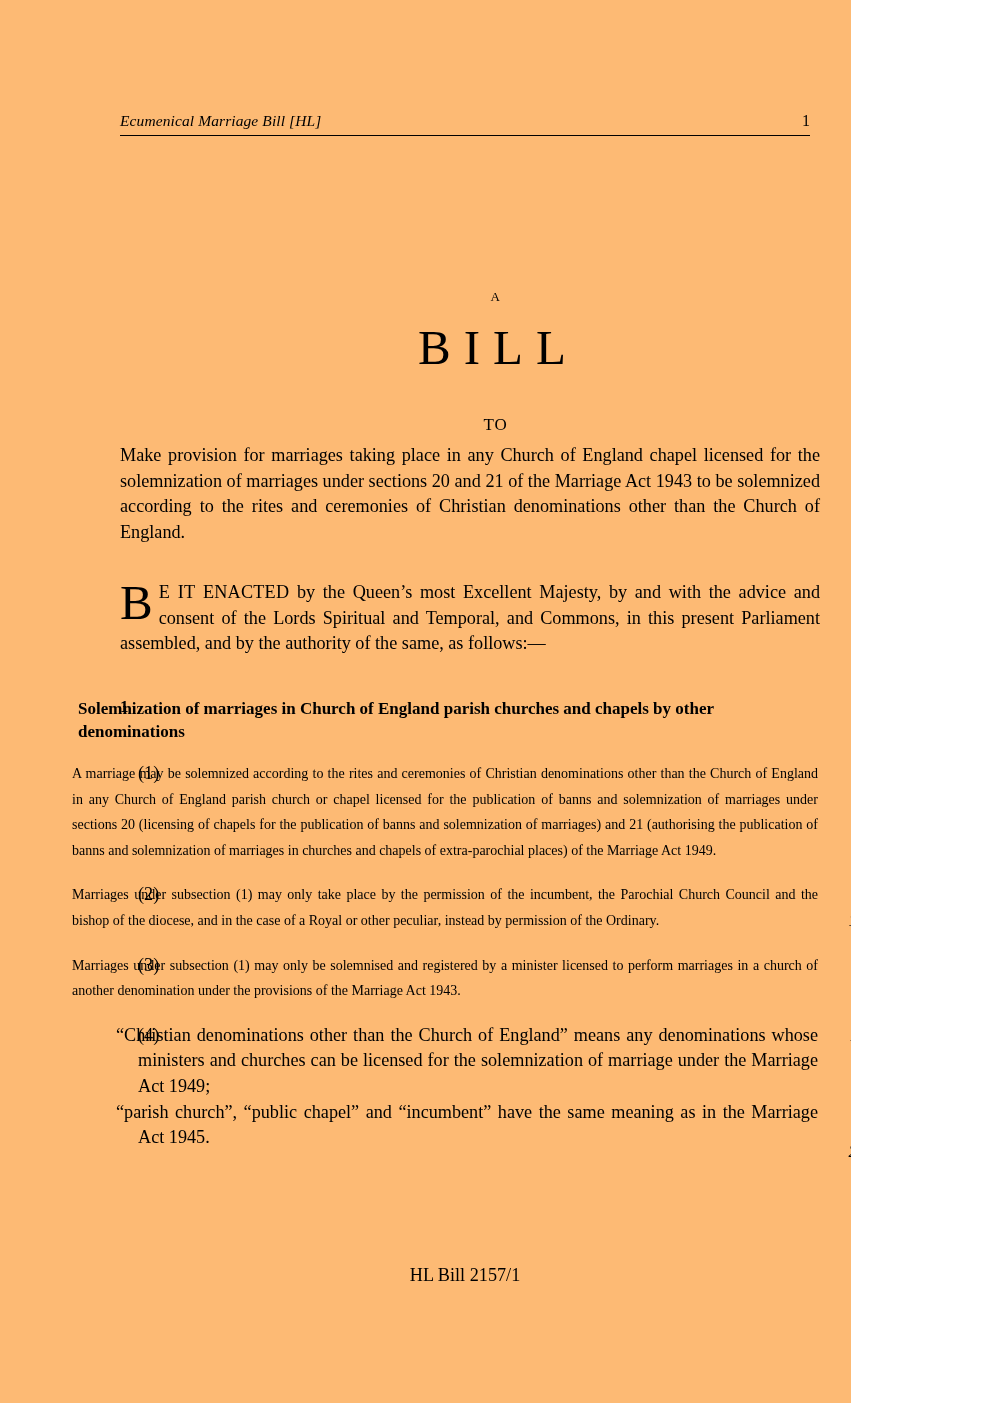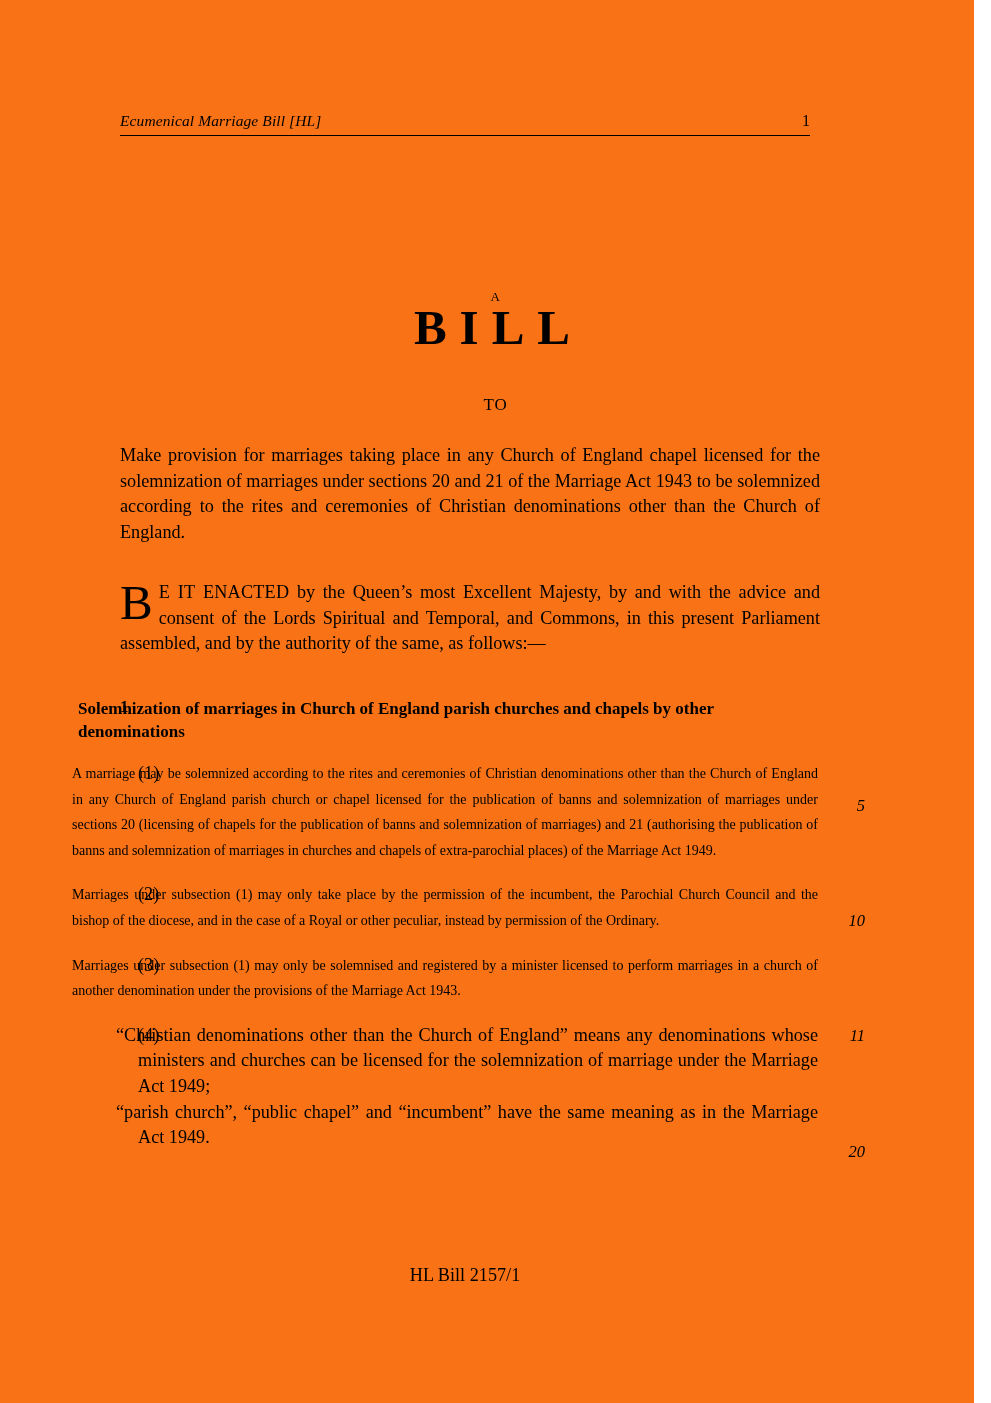--- a/index.html
+++ b/index.html
@@ -6,23 +6,23 @@
     margin: 0;
     padding: 0;
     background: #ffffff;
   }
   body {
     font-family: "Liberation Serif", "DejaVu Serif", serif;
     color: #000000;
   }
   .page {
     position: relative;
-    width: 974px;
+    width: 851px;
     height: 1403px;
-    background: #f97316;
+    background: #fdba74;
     overflow: hidden;
   }
 
   
   .header {
     position: absolute;
     left: 120px;
     top: 112px;
     width: 690px;
     display: flex;
@@ -55,23 +55,24 @@
     width: 991px;
     text-align: center;
   }
   .title-a {
     font-size: 13px;
     letter-spacing: 0.6px;
     line-height: 1;
   }
   .title-bill {
     font-size: 49px;
-    font-weight: bold;
+    font-weight: normal;
     letter-spacing: 13px;
     line-height: 1;
+    margin-top: 20px;
     padding-left: 6px;
   }
   .title-to {
     font-size: 17px;
     letter-spacing: 0.8px;
     line-height: 1;
     margin-top: 44px;
   }
 
   
@@ -244,21 +245,21 @@
     </div>
 
     <div class="subsection">
       <span class="num">(3)</span>
       <div class="text">Marriages under subsection (1) may only be solemnised and registered by a minister licensed to perform marriages in a church of another denomination under the provisions of the Marriage Act 1943.</div>
     </div>
 
     <div class="subsection">
       <span class="num">(4)</span>
       <div class="definition">“Christian denominations other than the Church of England” means any denominations whose ministers and churches can be licensed for the solemnization of marriage under the Marriage Act 1949;</div>
-      <div class="definition last">“parish church”, “public chapel” and “incumbent” have the same meaning as in the Marriage Act 1949.</div>
+      <div class="definition last">“parish church”, “public chapel” and “incumbent” have the same meaning as in the Marriage Act 1945.</div>
     </div>
 
   </div>
 
   <div class="linenums">
     <div class="linenum" style="left:825px; top:798px;">5</div>
     <div class="linenum" style="left:825px; top:913px;">10</div>
     <div class="linenum" style="left:825px; top:1028px;">11</div>
     <div class="linenum" style="left:825px; top:1144px;">20</div>
   </div>

